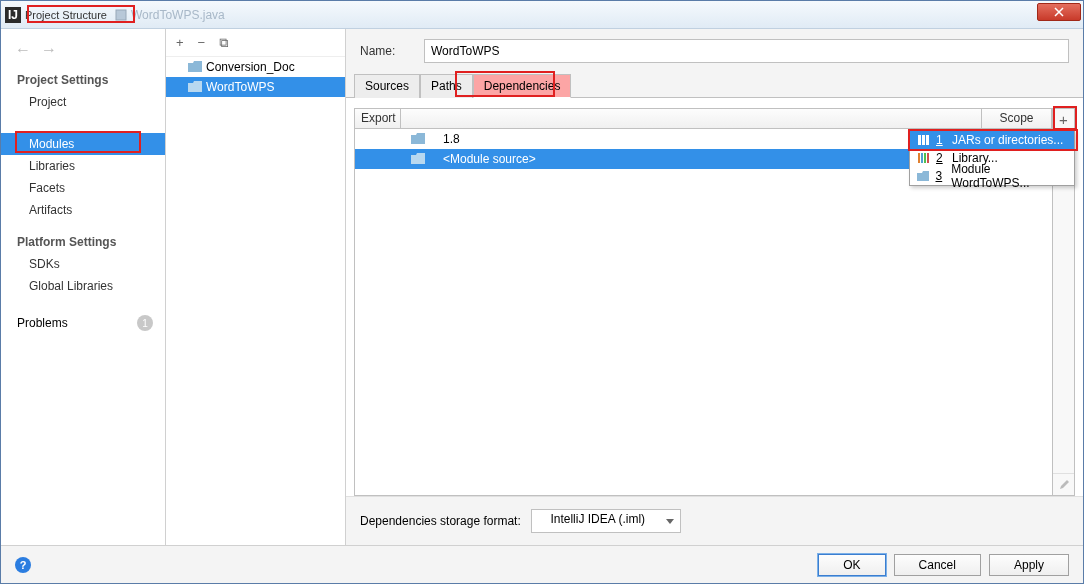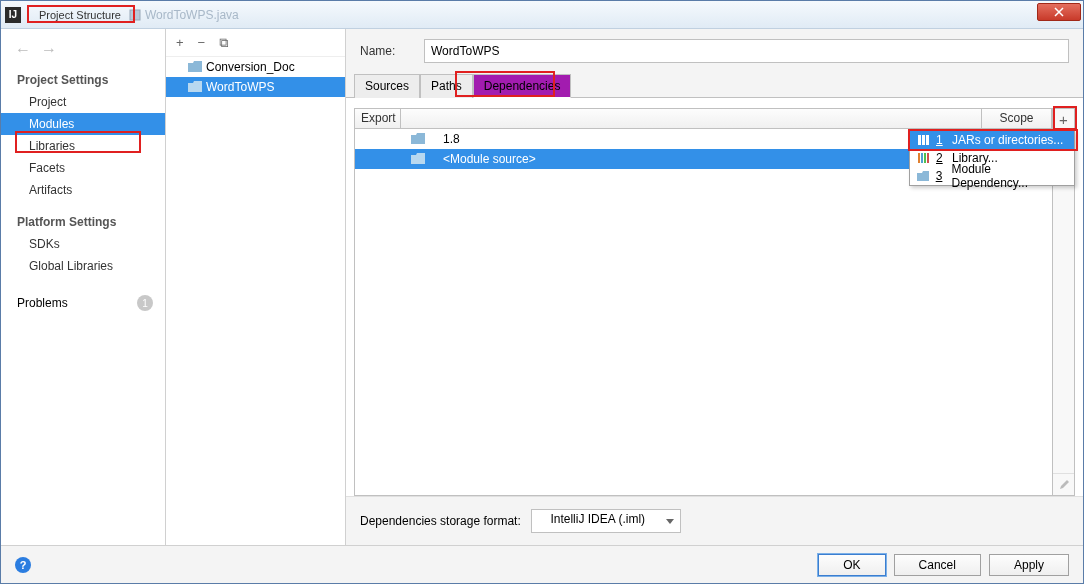--- a/index.html
+++ b/index.html
@@ -1,55 +1,55 @@
 <!DOCTYPE html>
 <html><head>
   <meta charset="utf-8">
   <style>
     * { box-sizing: border-box; margin: 0; padding: 0; font-family: "Segoe UI", Arial, sans-serif; font-size: 12px; }
     body { width: 1084px; height: 584px; background: linear-gradient(to bottom, #d4e5f5 0%, #e8f0f8 100%); border: 1px solid #5a7ca8; position: relative; overflow: hidden; }
     
     .titlebar { height: 28px; background: linear-gradient(to bottom, #f5f9fd, #e0ebf5); border-bottom: 1px solid #c0d0e0; display: flex; align-items: center; padding: 0 4px; position: relative; }
-    .titlebar-icon { width: 16px; height: 16px; background: #2b2b2b; color: #fff; display: flex; align-items: center; justify-content: center; font-weight: bold; font-size: 10px; margin-right: 18px; }
+    .titlebar-icon { width: 16px; height: 16px; background: #2b2b2b; color: #fff; display: flex; align-items: center; justify-content: center; font-weight: bold; font-size: 12px; margin-right: 4px; }
     .titlebar-title { font-size: 11px; color: #333; }
     .titlebar-faded { margin-left: 8px; color: #a8b8c8; font-size: 12px; display: flex; align-items: center; gap: 4px; }
     .close-btn { position: absolute; right: 2px; top: 2px; width: 44px; height: 18px; background: linear-gradient(to bottom, #e46f5f, #c83a2a); border-radius: 2px; color: #fff; display: flex; align-items: center; justify-content: center; border: 1px solid #a02818; }
     .close-btn svg { width: 10px; height: 10px; }
     
     .highlight-title { position: absolute; left: 26px; top: 4px; width: 108px; height: 18px; border: 2px solid #e02020; pointer-events: none; }
     
     .main-area { display: flex; height: calc(100% - 28px - 38px); background: #fff; }
     
     .sidebar { width: 165px; border-right: 1px solid #d0d0d0; background: #fff; padding-top: 6px; position: relative; }
     .nav-arrows { display: flex; gap: 10px; padding: 4px 14px 10px; }
     .nav-arrow { color: #bbb; font-size: 16px; cursor: default; }
     .sidebar-heading { font-weight: bold; color: #555; padding: 6px 16px 4px; }
     .sidebar-item { padding: 4px 16px 4px 28px; color: #333; cursor: pointer; }
-    .sidebar-item.selected { background: #3390e8; color: #fff; }
+    .sidebar-item.selected { background: #3390e8; color: #fff; margin-top: 20px; }
     .problems-row { display: flex; align-items: center; justify-content: space-between; padding: 4px 12px 4px 16px; margin-top: 14px; cursor: pointer; }
     .problems-badge { width: 16px; height: 16px; border-radius: 50%; background: #c8c8c8; color: #fff; font-size: 10px; display: flex; align-items: center; justify-content: center; }
     
     .highlight-modules { position: absolute; left: 14px; top: 102px; width: 126px; height: 22px; border: 2px solid #e02020; pointer-events: none; }
     
     .tree-panel { width: 180px; border-right: 1px solid #d0d0d0; background: #fff; }
     .tree-toolbar { height: 28px; display: flex; align-items: center; gap: 14px; padding: 0 10px; border-bottom: 1px solid #eee; }
     .tree-toolbar span { color: #666; font-size: 13px; cursor: pointer; }
     .tree-item { display: flex; align-items: center; padding: 3px 10px 3px 22px; gap: 4px; cursor: pointer; }
     .tree-item.selected { background: #3390e8; color: #fff; }
     .folder-icon { width: 14px; height: 12px; display: inline-block; }
     .folder-icon svg { width: 14px; height: 12px; }
     
     .content-panel { flex: 1; display: flex; flex-direction: column; background: #f4f4f4; position: relative; }
     .name-row { display: flex; align-items: center; padding: 10px 14px; gap: 20px; }
     .name-label { color: #333; width: 44px; }
     .name-input { flex: 1; border: 1px solid #c0c0c0; padding: 4px 6px; background: #fff; height: 24px; }
     
     .tabs-row { display: flex; border-bottom: 1px solid #c0c0c0; padding-left: 8px; position: relative; background: #f4f4f4; }
     .tab { padding: 4px 10px; border: 1px solid #c0c0c0; border-bottom: none; background: #ededed; margin-right: 0px; cursor: pointer; border-radius: 0; position: relative; top: 1px; }
-    .tab.active { background: #a21caf; border-bottom: 1px solid #fff; }
+    .tab.active { background: #fca5a5; border-bottom: 1px solid #fff; }
     .highlight-deps-tab { position: absolute; left: 109px; top: -2px; width: 100px; height: 26px; border: 2px solid #e02020; pointer-events: none; }
     
     .deps-body { flex: 1; background: #fff; padding: 10px 0 0 0; display: flex; flex-direction: column; position: relative; }
     .sdk-row { display: flex; align-items: center; gap: 10px; padding: 0 14px 10px; }
     .sdk-label { color: #333; }
     .sdk-select { display: flex; align-items: center; gap: 4px; border: 1px solid #c0c0c0; background: #fff; padding: 2px 20px 2px 6px; height: 24px; min-width: 140px; position: relative; cursor: pointer; }
     .sdk-select::after { content: ""; position: absolute; right: 6px; top: 9px; border-left: 4px solid transparent; border-right: 4px solid transparent; border-top: 5px solid #666; }
     .sdk-folder-icon { width: 14px; height: 12px; }
     .btn { border: 1px solid #b0b0b0; background: linear-gradient(to bottom, #fdfdfd, #efefef); padding: 3px 16px; cursor: pointer; height: 24px; }
     .btn u { text-decoration: underline; }
@@ -224,21 +224,21 @@
             <span class="popup-num">2</span>
             <span>Library...</span>
           </div>
           <div class="popup-item">
             <span class="popup-icon">
                 <svg width="12" height="12" viewBox="0 0 12 12">
                   <path d="M0 3 L5 3 L6 1 L12 1 L12 11 L0 11 Z" fill="#8bb8d8"></path>
                 </svg>
               </span>
             <span class="popup-num">3</span>
-            <span>Module Dependency...</span>
+            <span>Module WordToWPS...</span>
           </div>
           <div class="highlight-popup-item"></div>
         </div>
       </div>
 
       <div class="storage-row">
         <span>Dependencies storage format:</span>
         <div class="storage-select">
           <span>IntelliJ IDEA (.iml)</span>
         </div>

